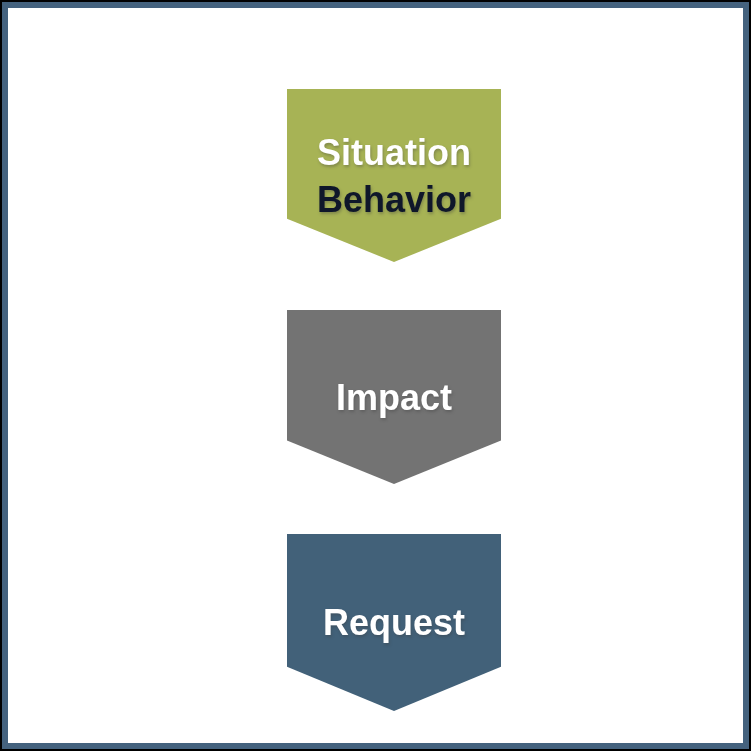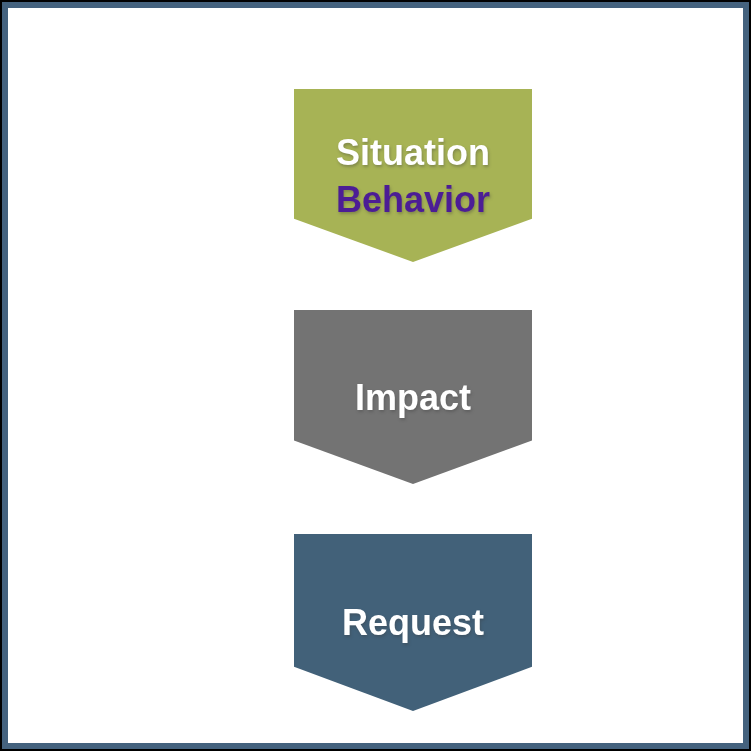--- a/index.html
+++ b/index.html
@@ -22,22 +22,22 @@
     box-sizing: border-box;
     border: 6px solid #44627e; 
     background: #ffffff;
   }
   .canvas {
     position: absolute;
     inset: 8px;
   }
   .banner {
     position: absolute;
-    left: 278px;              
-    width: 238px;
+    left: 271px;              
+    width: 214px;
     clip-path: polygon(0 0, 100% 0, 100% 75%, 50% 100%, 0 75%);
     display: flex;
     flex-direction: column;
     align-items: center;
     justify-content: center;
   }
   .banner .label-wrap {
     height: 75%;              
     width: 100%;
     display: flex;
@@ -62,21 +62,21 @@
 </head>
 <body>
 
 <div class="page" style="border-color: rgb(0, 0, 0);">
   <div class="frame" style="border-color: rgb(68, 98, 126); background-color: rgb(255, 255, 255);">
     <div class="canvas">
 
       <div class="banner b1" style="background-color: rgb(167, 179, 85);">
         <div class="label-wrap">
           <div class="banner-line" style="color: rgb(255, 255, 255);">Situation</div>
-          <div class="banner-line" style="color: #4c1d95;">Behavior</div>
+          <div class="banner-line" style="color: #0f172a;">Behavior</div>
         </div>
       </div>
 
       <div class="banner b2" style="background-color: #737373;">
         <div class="label-wrap">
           <div class="banner-line" style="color: rgb(255, 255, 255);">Impact</div>
         </div>
       </div>
 
       <div class="banner b3" style="background-color: rgb(66, 97, 121);">

